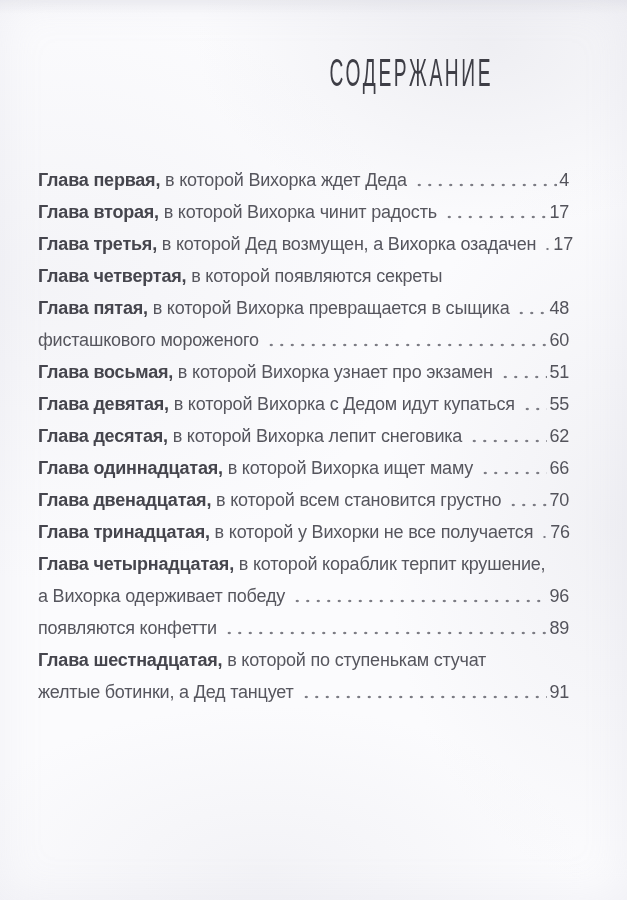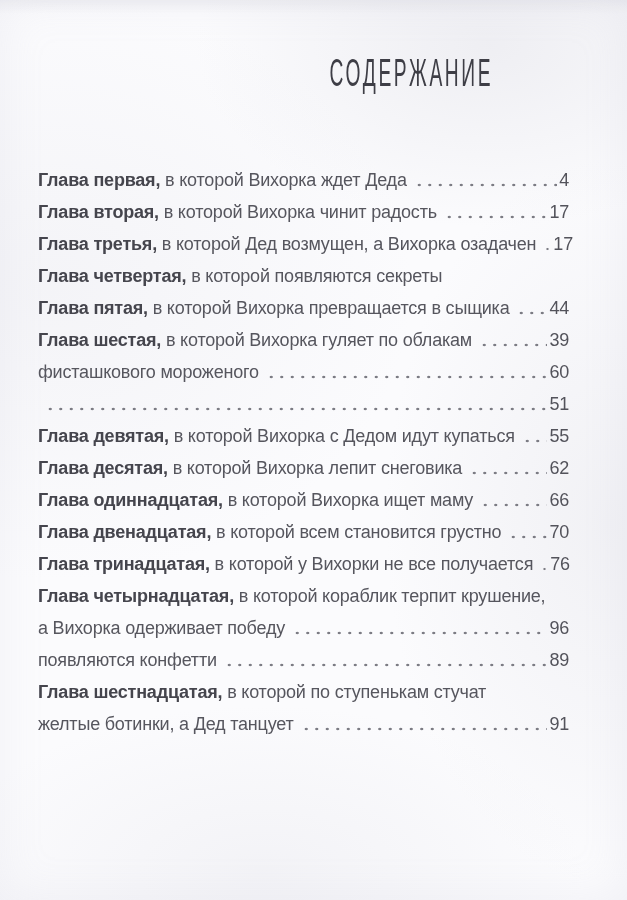--- a/index.html
+++ b/index.html
@@ -97,33 +97,29 @@
         <span class="txt"><b class="chap">Глава третья,</b> в которой Дед возмущен, а Вихорка озадачен</span>
         <span class="dots"></span>
         <span class="pg">17</span>
       </div>
       <div class="line">
         <span class="txt"><b class="chap">Глава четвертая,</b> в которой появляются секреты</span>
       </div>
       <div class="line">
         <span class="txt"><b class="chap">Глава пятая,</b> в которой Вихорка превращается в сыщика</span>
         <span class="dots"></span>
-        <span class="pg">44</span>
-      </div>
-      <div class="line">
-        <span class="txt"><b class="chap">Глава шестая,</b> в которой Вихорка гуляет по облакам</span>
-        <span class="dots"></span>
-        <span class="pg">39</span>
+        <span class="pg">48</span>
       </div>
       <div class="line">
         <span class="txt">фисташкового мороженого</span>
         <span class="dots"></span>
         <span class="pg">60</span>
       </div>
       <div class="line">
+        <span class="txt"><b class="chap">Глава восьмая,</b> в которой Вихорка узнает про экзамен</span>
         <span class="dots"></span>
         <span class="pg">51</span>
       </div>
       <div class="line">
         <span class="txt"><b class="chap">Глава девятая,</b> в которой Вихорка с Дедом идут купаться</span>
         <span class="dots"></span>
         <span class="pg">55</span>
       </div>
       <div class="line">
         <span class="txt"><b class="chap">Глава десятая,</b> в которой Вихорка лепит снеговика</span>

